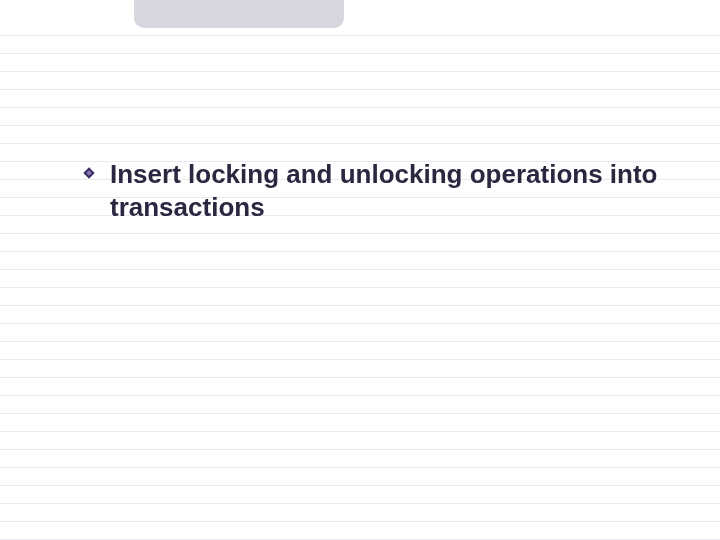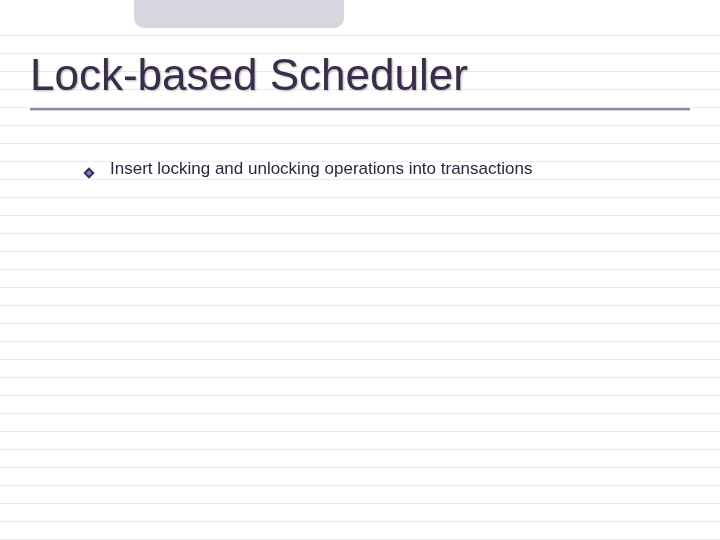--- a/index.html
+++ b/index.html
@@ -61,22 +61,23 @@
     background: #8a8a9a;
     box-shadow: 0 1px 0 #d0d0da;
     width: 660px;
   }
   .body {
     position: absolute;
     top: 158px;
     left: 82px;
     right: 40px;
     color: #2d2640;
-    font-size: 17px;
+    font-size: 26px;
     line-height: 1.28;
+    font-weight: bold;
   }
   .item {
     position: relative;
     padding-left: 28px;
     margin-bottom: 4px;
   }
   .bullet {
     position: absolute;
     left: 0;
     top: 8px;
@@ -86,24 +87,20 @@
   .bullet svg { display: block; }
   .it { font-style: italic; }
 </style>
 </head>
 <body>
 
 <div class="slide">
   <div class="top-bar"></div>
   <div class="tab"></div>
 
-  <div class="title-wrap">
-    <div class="title">Lock-based Scheduler</div>
-    <div class="title-underline"></div>
-  </div>
 
   <div class="body">
 
     <div class="item">
       <span class="bullet">
         <svg width="14" height="14" viewBox="0 0 14 14">
           <rect x="3" y="3" width="8" height="8" transform="rotate(45 7 7)" fill="#3a2d6a"></rect>
           <rect x="5" y="5" width="4" height="4" transform="rotate(45 7 7)" fill="#8a7ab0"></rect>
         </svg>
       </span>

